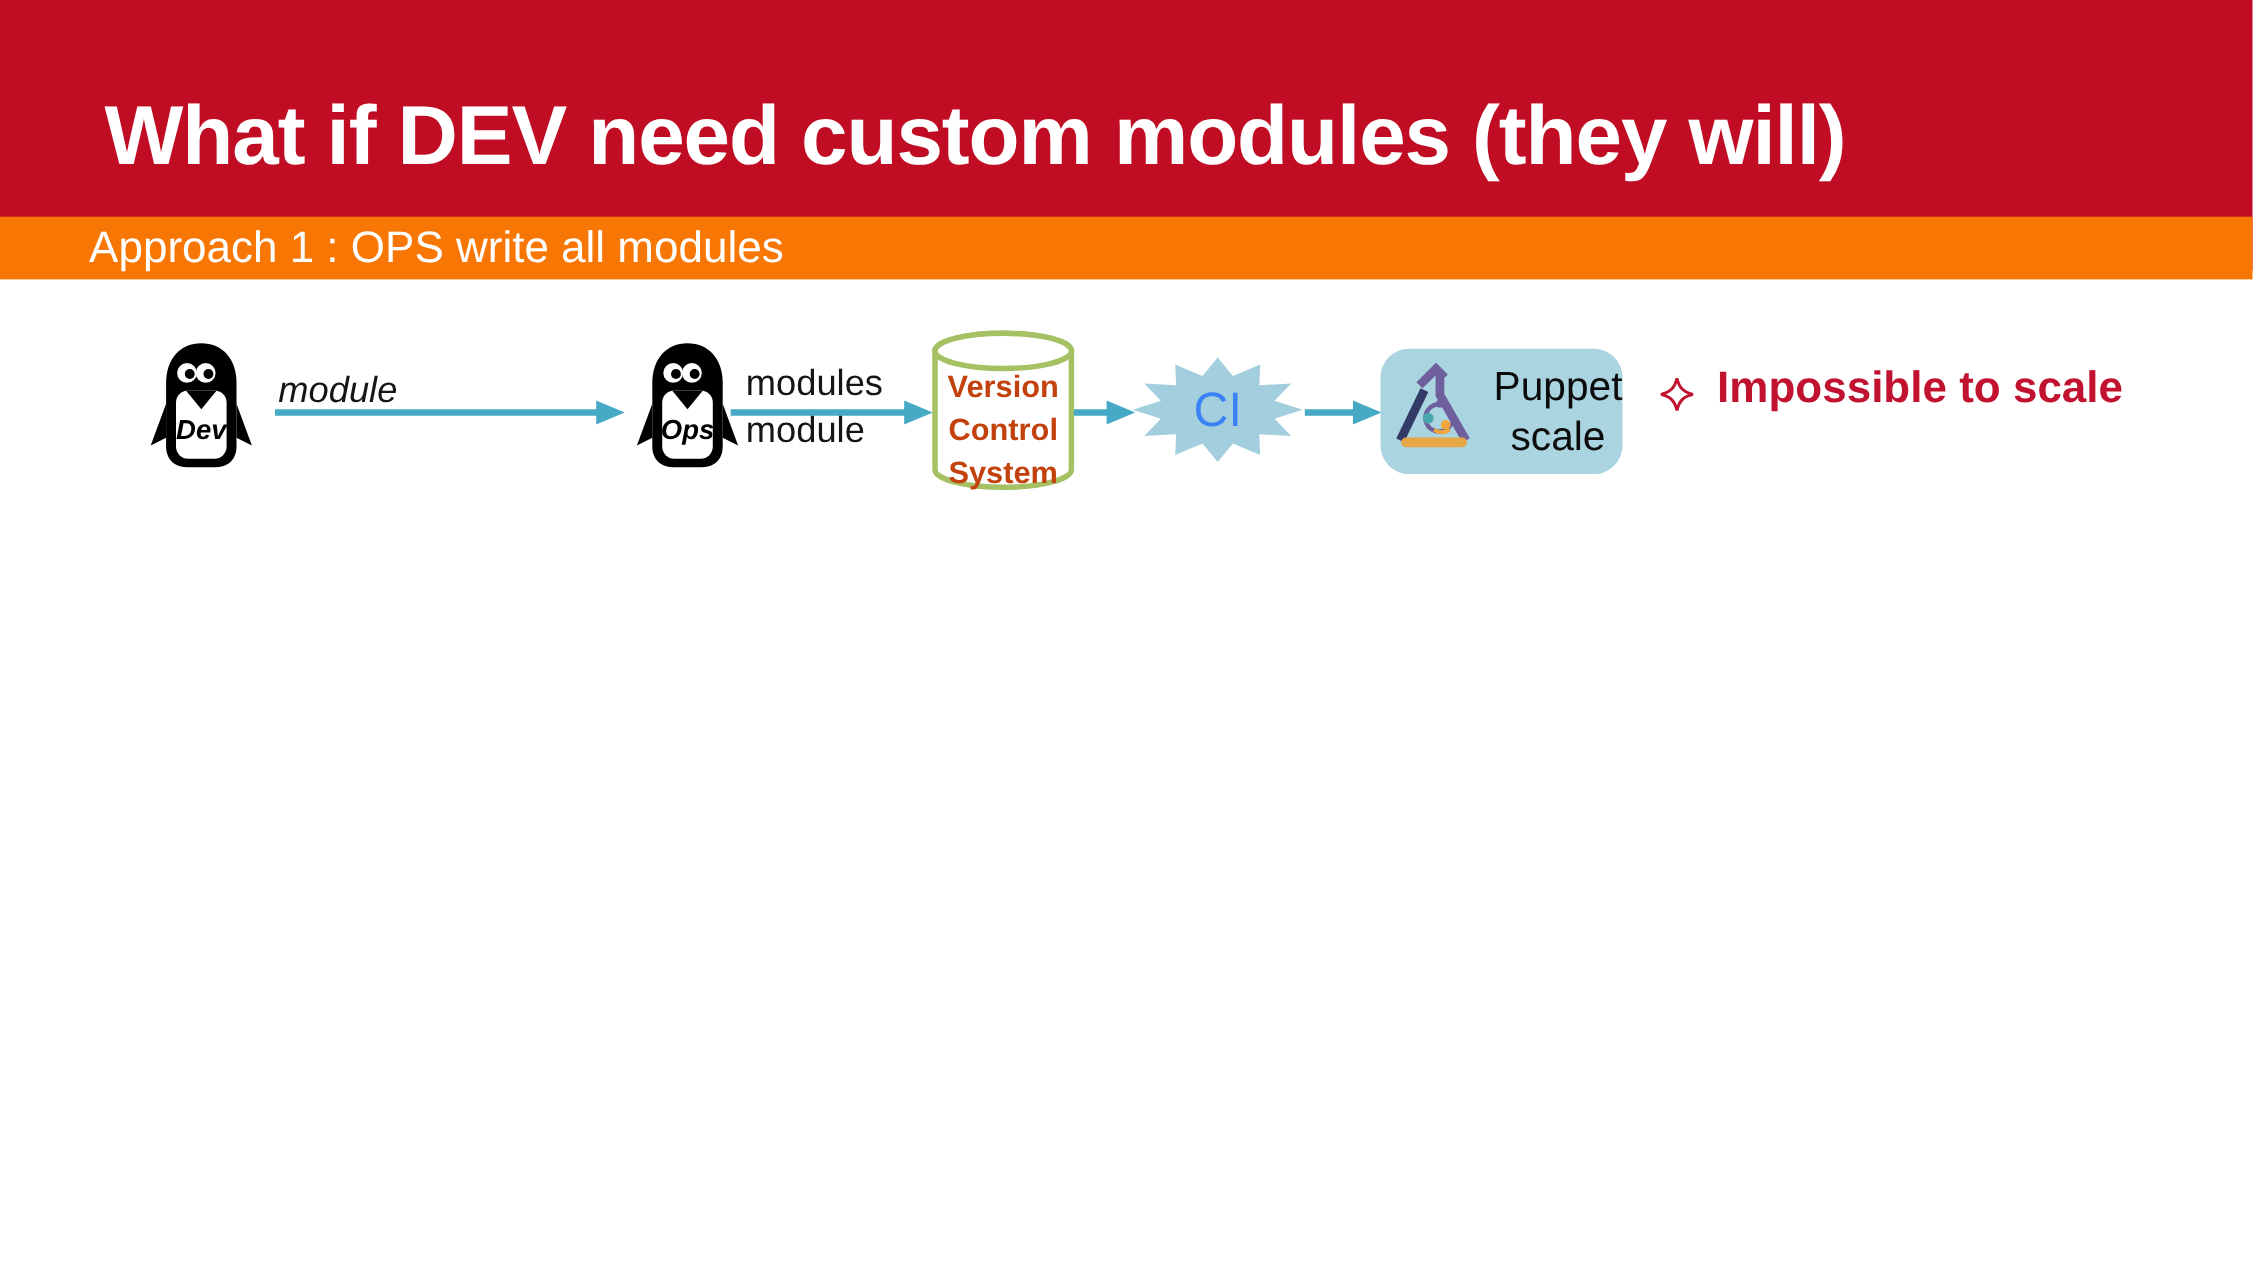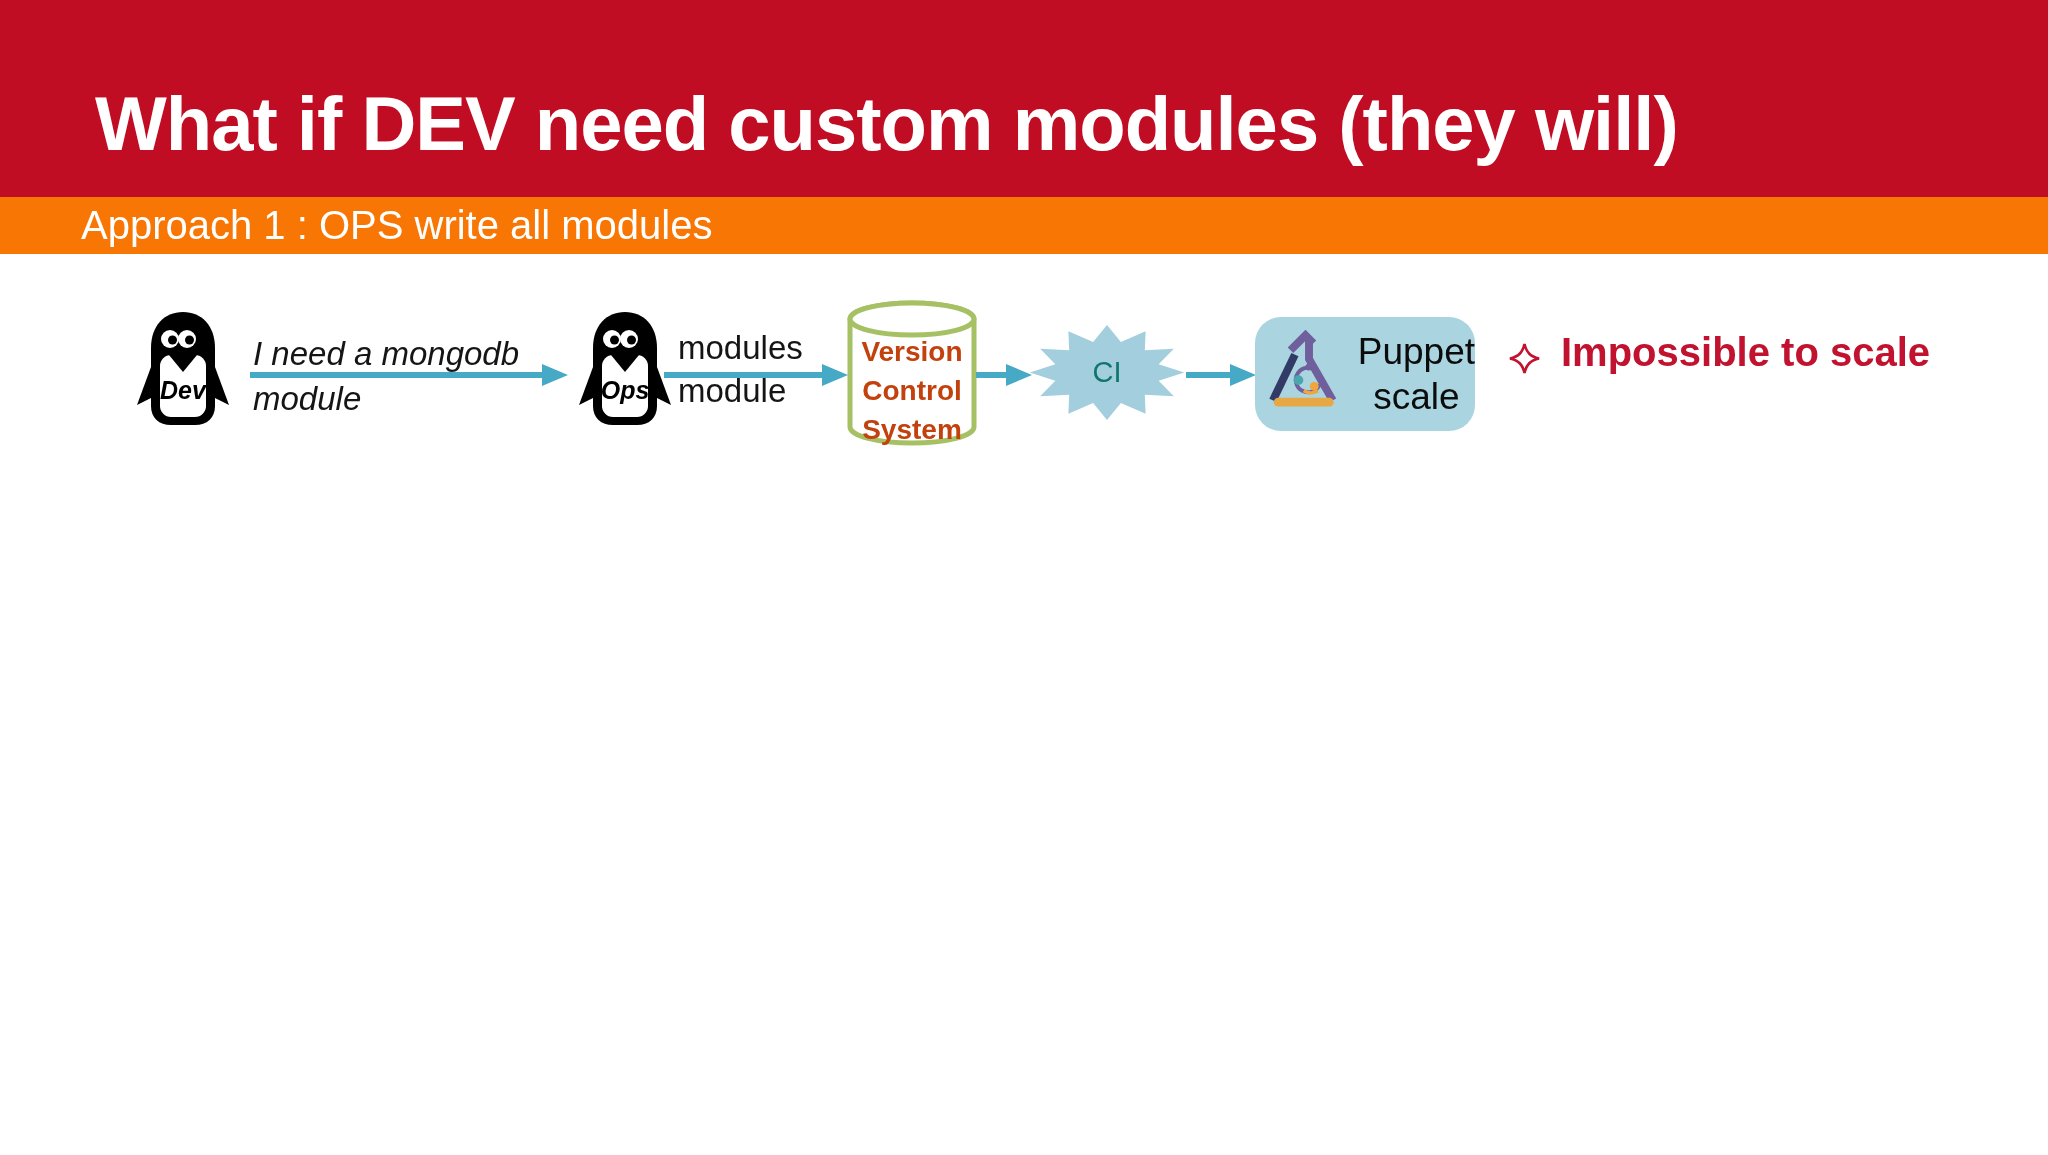--- a/index.html
+++ b/index.html
@@ -72,22 +72,22 @@
     color: #c2410c;
     line-height: 39px;
     z-index: 3;
   }
 
   .ci-label {
     position: absolute;
     left: 1027px; top: 323px;
     width: 160px; height: 99px;
     display: flex; align-items: center; justify-content: center;
-    font-size: 29px;
-    color: #0f766e;
+    font-size: 44px;
+    color: #3b82f6;
     z-index: 3;
   }
 
   .puppet-box {
     position: absolute;
     left: 1255px; top: 317px;
     width: 220px; height: 114px;
     background: #a9d4e0;
     border-radius: 26px;
     display: flex;
@@ -150,21 +150,20 @@
     <rect x="27" y="44" width="46" height="62" rx="11" fill="#fff"></rect>
     <path d="M36,44 L64,44 L50,61 Z" fill="#000"></path>
     <circle cx="37" cy="28" r="9" fill="#fff"></circle>
     <circle cx="54" cy="28" r="9" fill="#fff"></circle>
     <circle cx="39.5" cy="29" r="4.5" fill="#000"></circle>
     <circle cx="56.5" cy="29" r="4.5" fill="#000"></circle>
     <text class="penguin-label" x="50" y="88" text-anchor="middle" font-size="25">Dev</text>
   </svg>
 
   <div class="abs speech italic" style="left:253px; top:331px;">
-    <div>I need a mongodb</div>
     <div>module</div>
   </div>
 
   <svg class="abs arrow" style="left:250px; top:362px;" width="320" height="26" viewBox="0 0 320 26">
     <line x1="0" y1="13" x2="294" y2="13" stroke="#46a9c5" stroke-width="6"></line>
     <polygon points="292,2 318,13 292,24" fill="#46a9c5"></polygon>
   </svg>
 
   <svg class="abs" style="left:575px; top:311px;" width="100" height="114" viewBox="0 0 100 114">
     <path d="M18,56 L4,94 L18,87 Z" fill="#000"></path>

